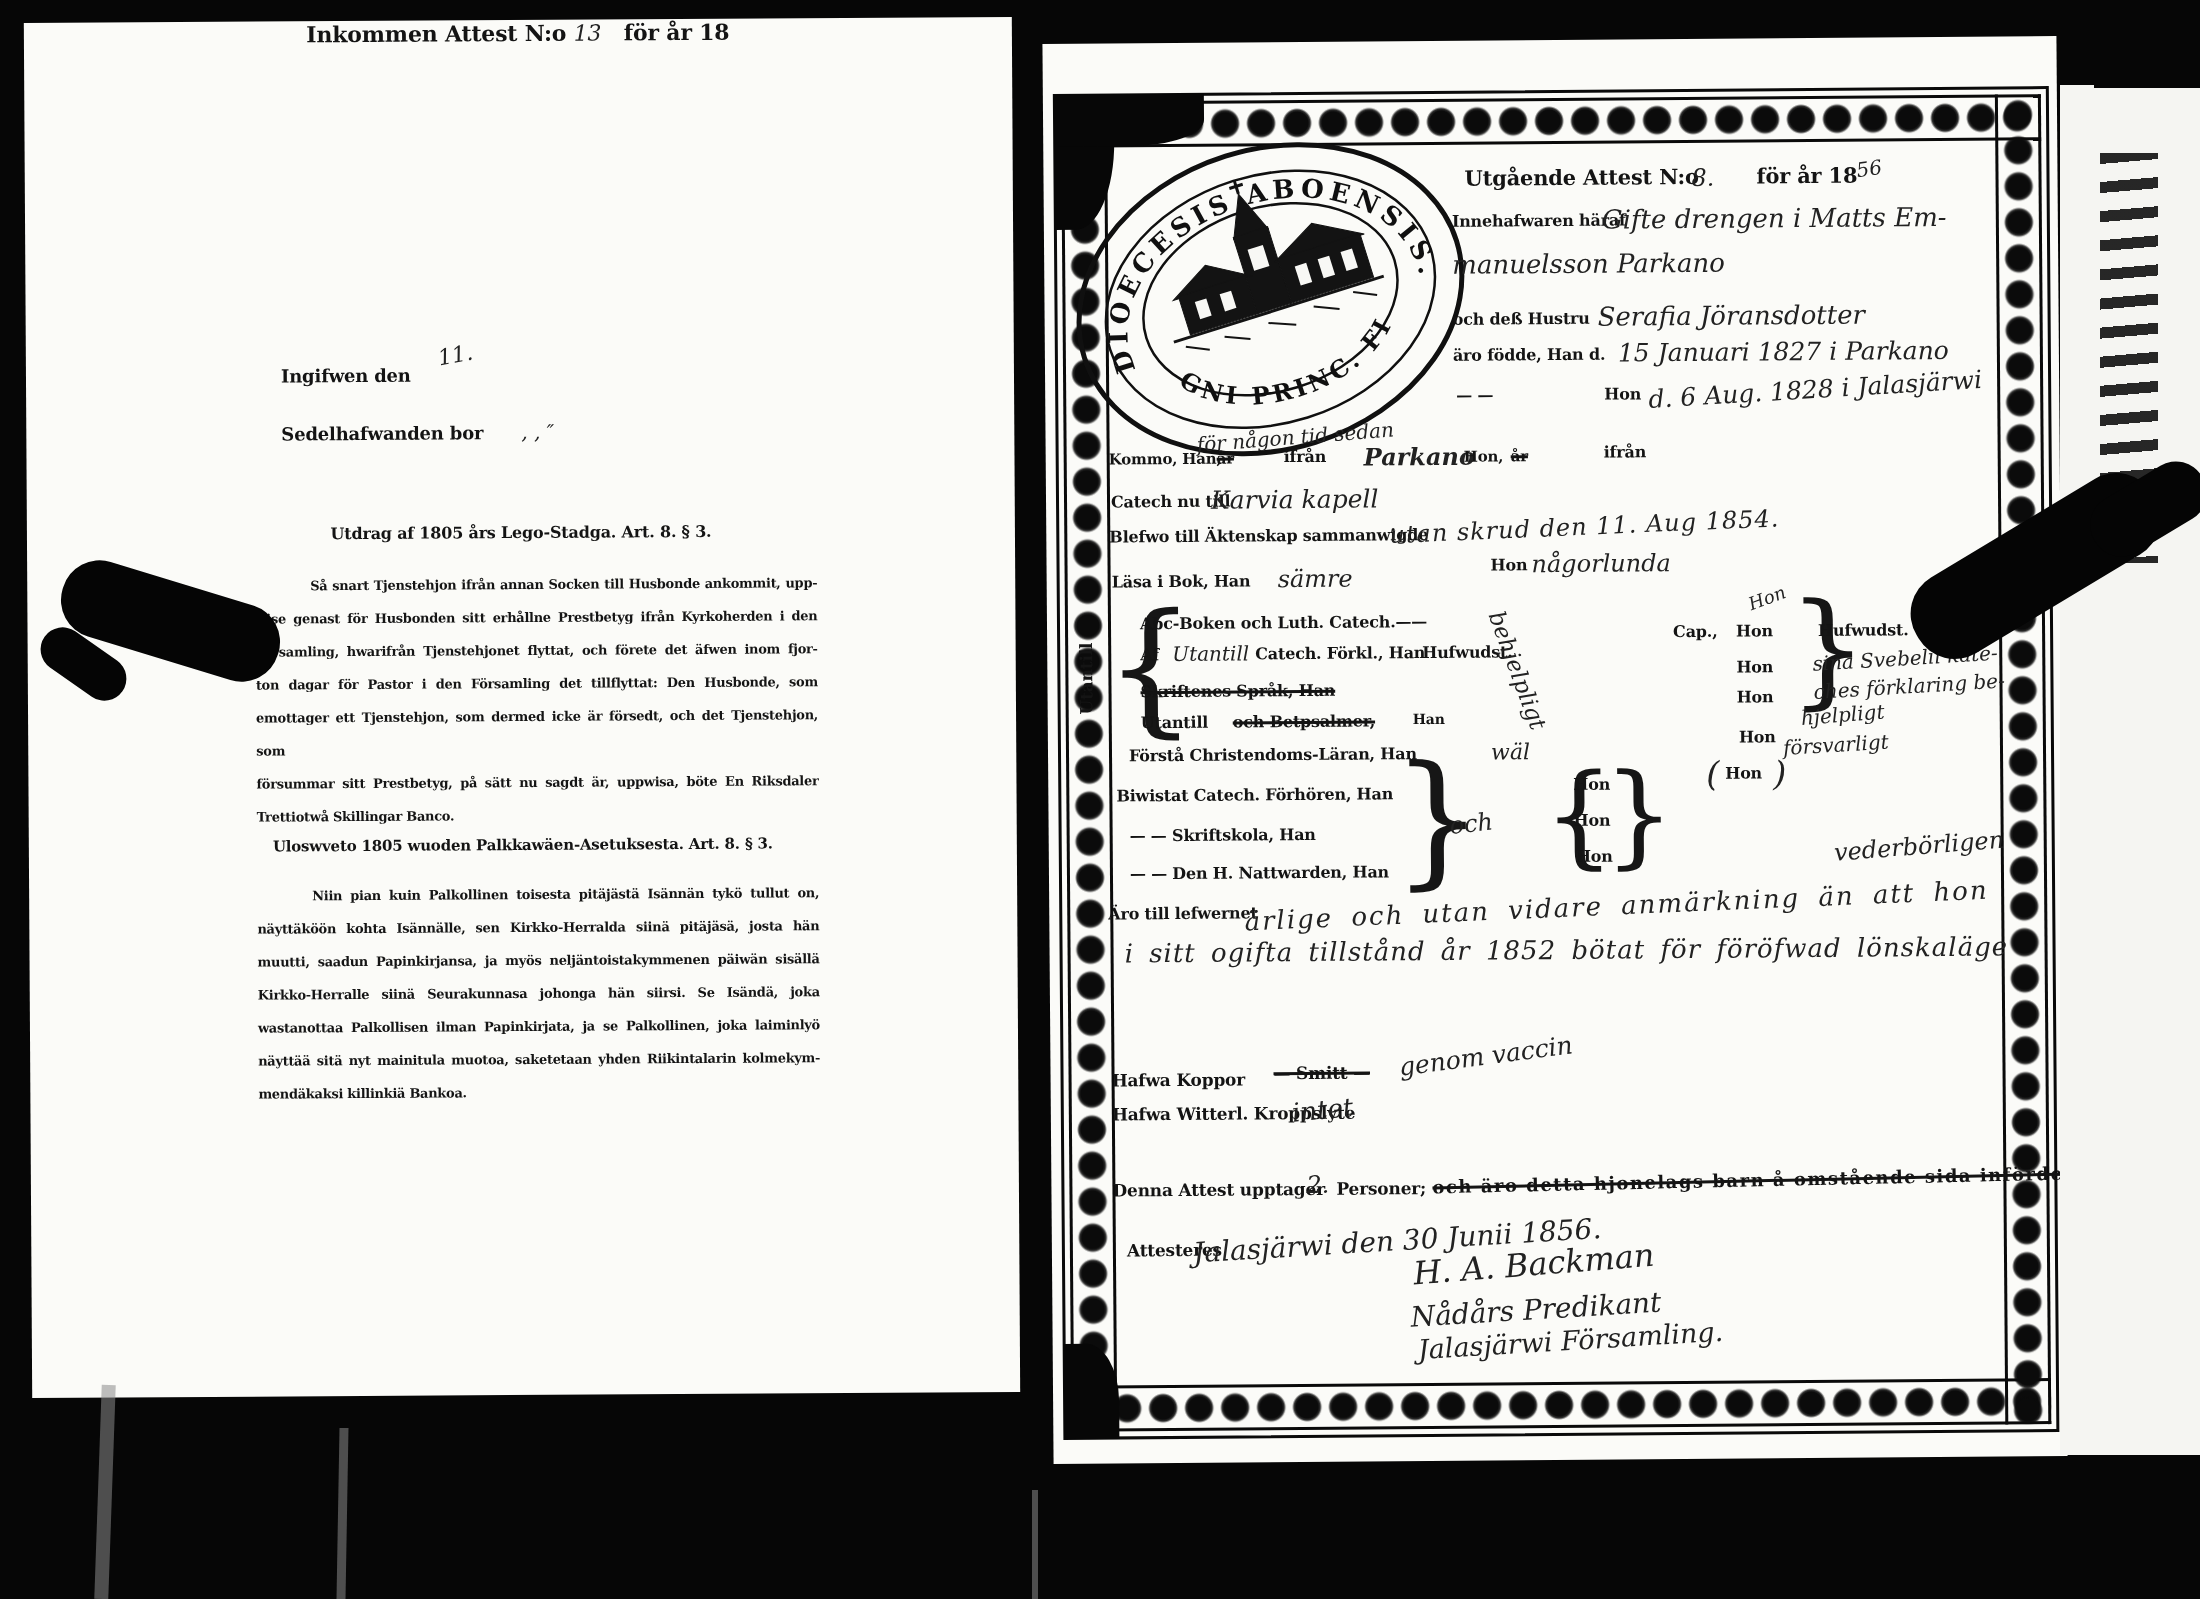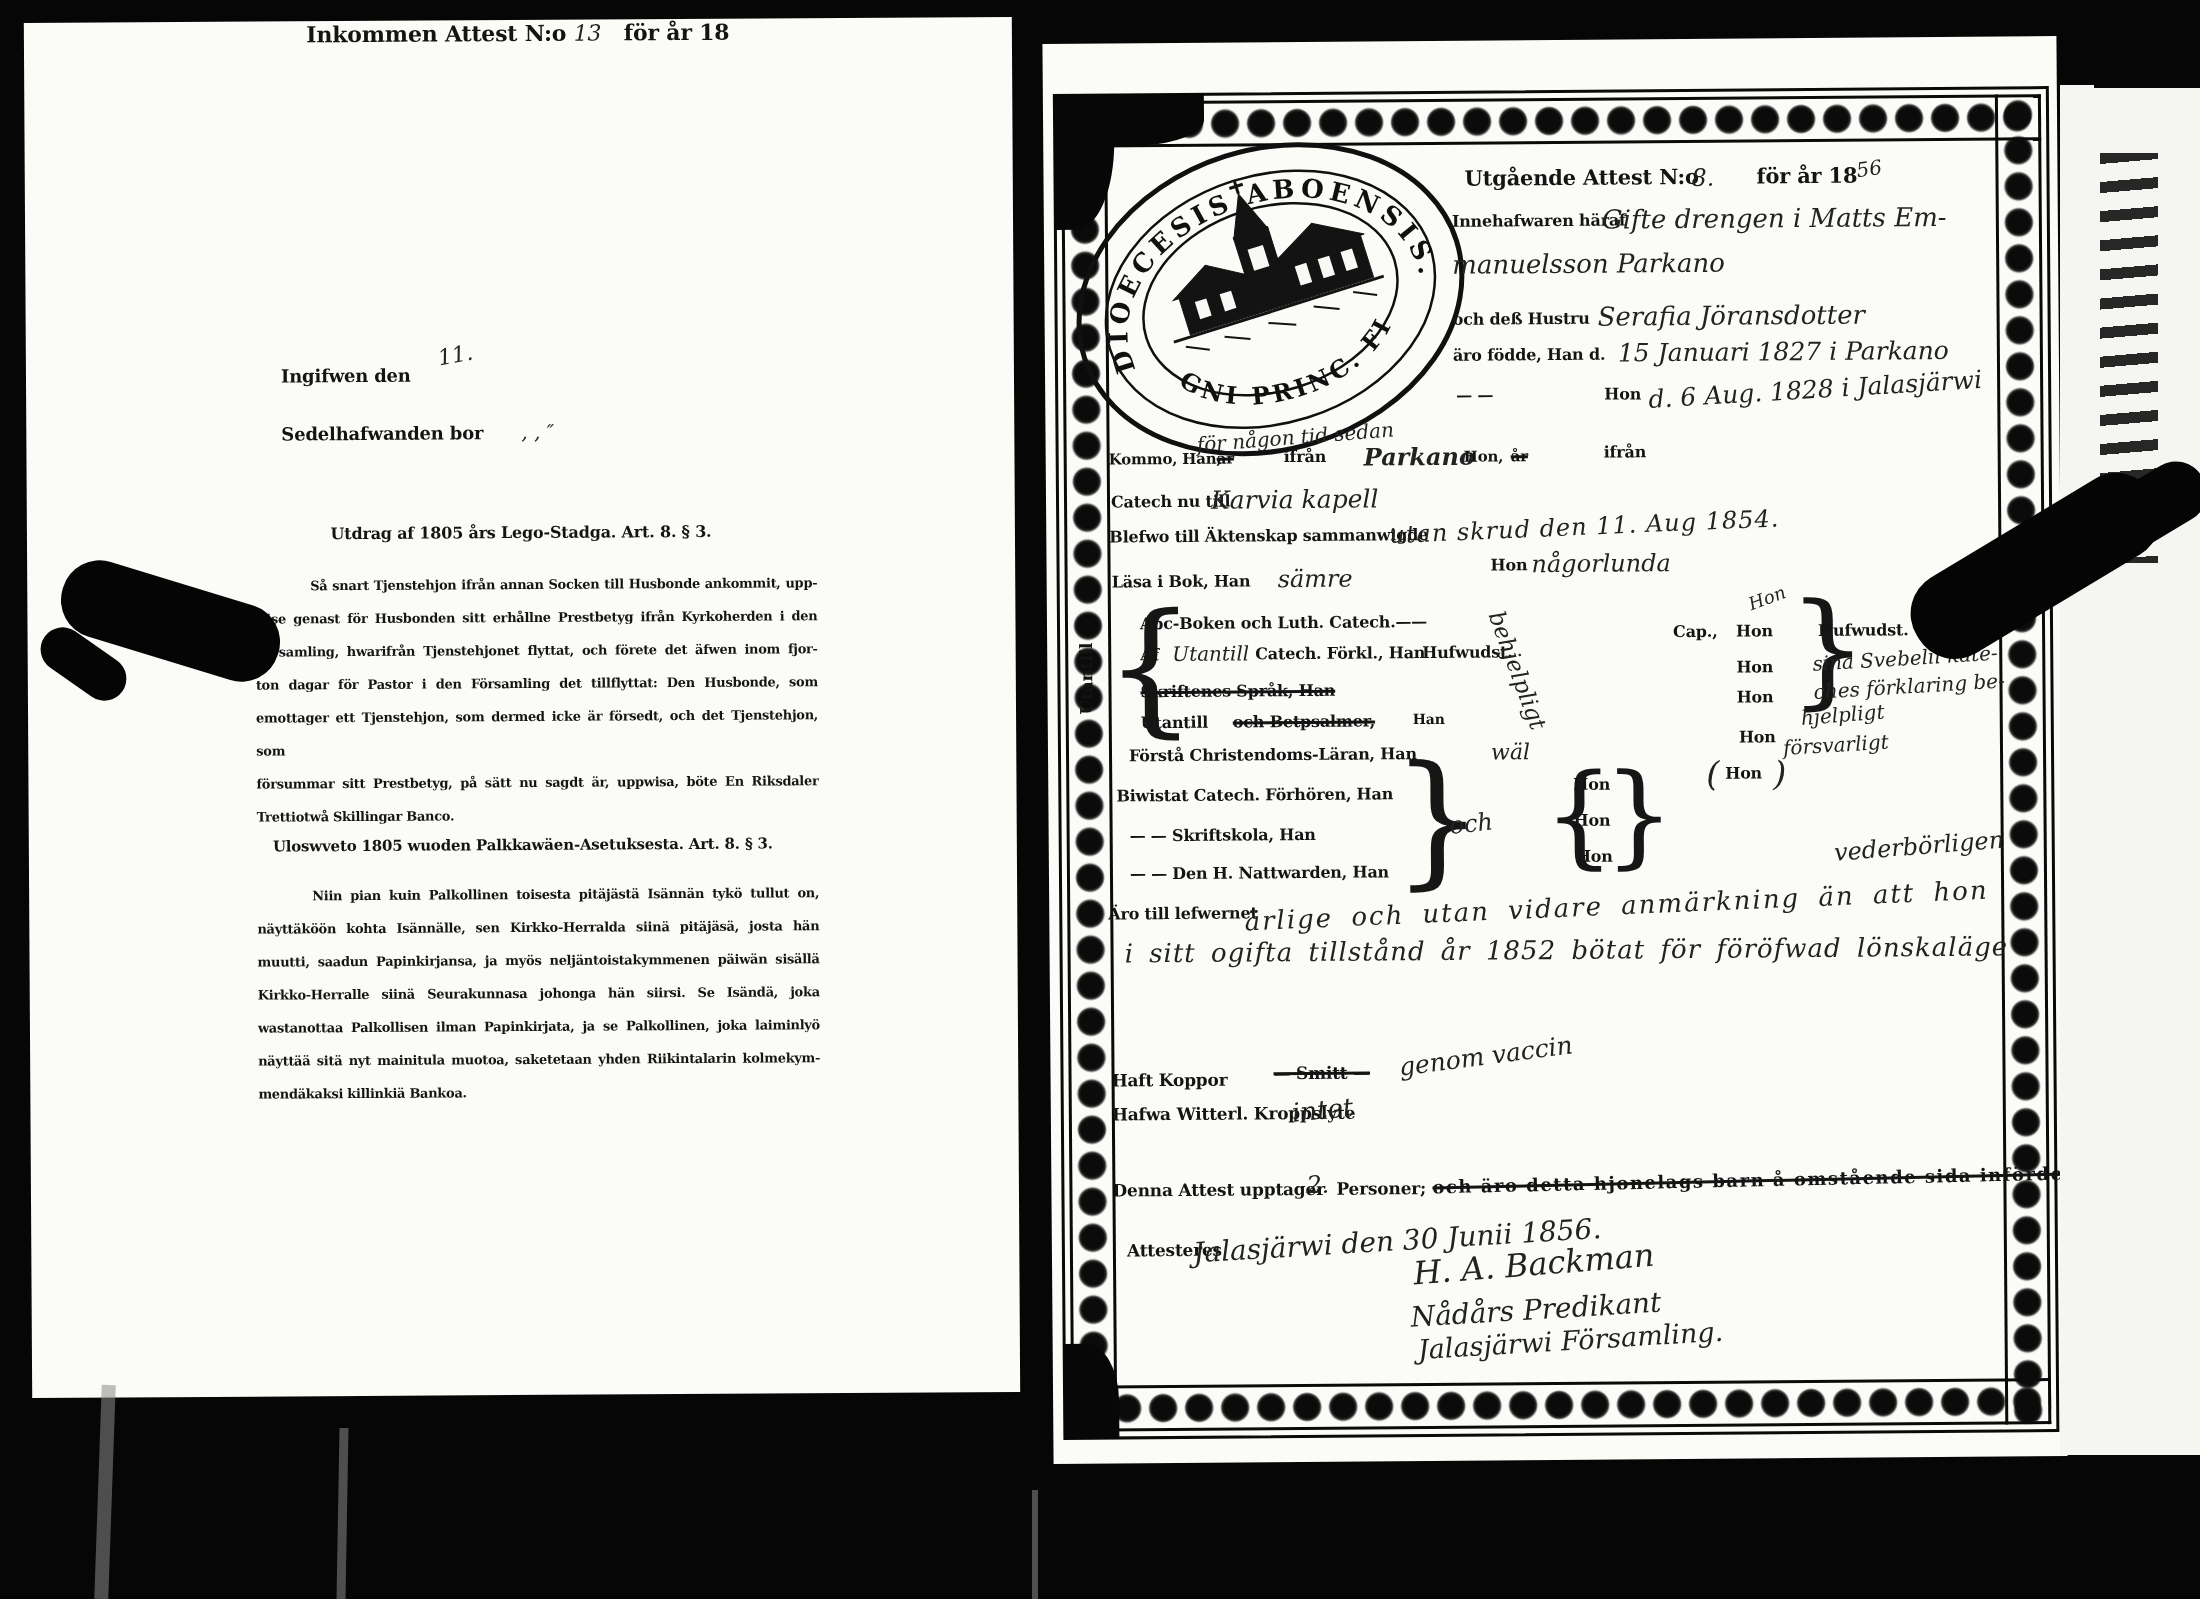--- a/index.html
+++ b/index.html
@@ -223,21 +223,21 @@
       <span class="a pr" style="left:512px;top:682px;font-size:16px;">Hon</span>
       <span class="a pr" style="left:512px;top:718px;font-size:16px;">Hon</span>
       <span class="a pr" style="left:514px;top:754px;font-size:16px;">Hon</span>
       <span class="a brace" style="left:542px;top:672px;font-size:112px;">}</span>
       <span class="a hw" style="left:772px;top:742px;font-size:24px;transform:rotate(-4deg);">vederbörligen</span>
 
       <span class="a pr" style="left:46px;top:808px;font-size:16px;">Äro till lefwernet</span>
       <span class="a hw" style="left:182px;top:798px;font-size:26px;letter-spacing:2px;word-spacing:8px;transform:rotate(-2deg);">ärlige och utan vidare anmärkning än att hon</span>
       <span class="a hw" style="left:62px;top:842px;font-size:26px;letter-spacing:1px;word-spacing:6px;">i sitt ogifta tillstånd år 1852 bötat för föröfwad lönskaläge</span>
 
-      <span class="a pr" style="left:48px;top:974px;font-size:17px;">Haft Koppor</span>
+      <span class="a pr" style="left:48px;top:974px;font-size:17px;">Hafwa Koppor</span>
       <span class="a pr strike" style="left:210px;top:968px;font-size:17px;">— Smitt —</span>
       <span class="a hw" style="left:335px;top:948px;font-size:25px;transform:rotate(-7deg);">genom vaccin</span>
 
       <span class="a pr" style="left:48px;top:1008px;font-size:17px;">Hafwa Witterl. Kroppslyte</span>
       <span class="a hw" style="left:228px;top:1000px;font-size:26px;transform:rotate(-5deg);">intet</span>
 
       <span class="a pr" style="left:48px;top:1084px;font-size:17px;">Denna Attest upptager</span>
       <span class="a hw" style="left:242px;top:1076px;font-size:24px;">2.</span>
       <span class="a pr" style="left:272px;top:1084px;font-size:17px;">Personer;</span>
       <span class="a pr strike" style="left:368px;top:1078px;font-size:18px;letter-spacing:1.5px;transform:rotate(-0.8deg);">och äro detta hjonelags barn å omstående sida införde.</span>

